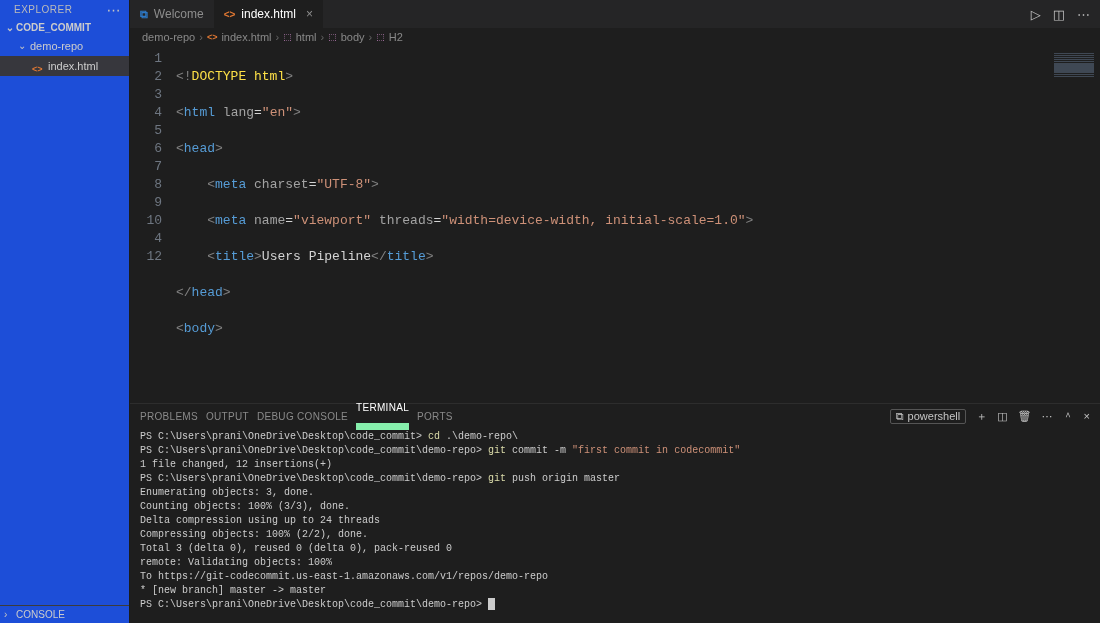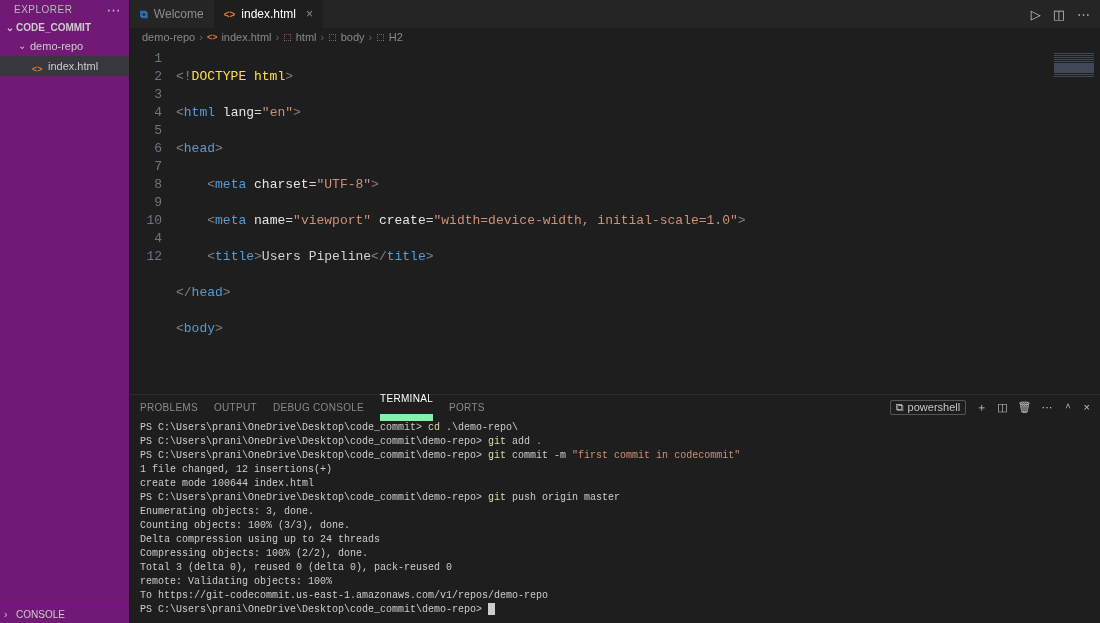--- a/index.html
+++ b/index.html
@@ -1,19 +1,19 @@
 <!DOCTYPE html>
 <html><head>
 <meta charset="utf-8">
 <style>
   * { margin:0; padding:0; box-sizing:border-box; }
   body { font-family: "Segoe UI", Arial, sans-serif; font-size:12px; background:#1e1e1e; color:#cccccc; width:1100px; height:623px; overflow:hidden; position:relative; }
   .root { display:flex; flex-direction:row; height:100%; }
   
-  .sidebar { width:130px; background:#701a75; display:flex; flex-direction:column; border-right:1px solid #1b1b1b; }
+  .sidebar { width:130px; background:#1d4ed8; display:flex; flex-direction:column; border-right:1px solid #1b1b1b; }
   .sb-title { display:flex; justify-content:space-between; align-items:center; padding:4px 8px 4px 14px; font-size:10px; letter-spacing:0.5px; color:#bbbbbb; }
   .sb-title .dots { font-size:14px; line-height:10px; color:#c5c5c5; cursor:pointer; }
   .sb-section { padding:3px 4px 3px 4px; font-size:10px; font-weight:bold; color:#cccccc; display:flex; align-items:center; cursor:pointer; }
   .sb-section .chev { width:12px; display:inline-block; font-size:10px; color:#c5c5c5; text-align:center; }
   .tree-item { padding:2px 4px 2px 18px; font-size:11px; color:#cccccc; display:flex; align-items:center; cursor:pointer; line-height:16px; }
   .tree-item .chev { width:12px; display:inline-block; font-size:10px; color:#c5c5c5; }
   .tree-file { padding:2px 4px 2px 32px; font-size:11px; display:flex; align-items:center; cursor:pointer; line-height:16px; }
   .tree-file.active { background:#37373d; }
   .file-icon { display:inline-block; width:12px; height:10px; margin-right:4px; color:#e37933; font-weight:bold; font-size:9px; }
   .sb-spacer { flex:1; }
@@ -36,29 +36,29 @@
   .breadcrumb .sep { color:#666; }
   .bc-icon { color:#e37933; font-size:9px; font-weight:bold; }
   .bc-struct { color:#c586c0; font-size:9px; }
   
   .editor { flex:1; display:flex; background:#1e1e1e; font-family: Consolas, "Courier New", monospace; font-size:13px; line-height:18px; position:relative; min-height:0; }
   .gutter { width:46px; text-align:right; color:#6e7681; padding:4px 14px 4px 0; user-select:none; }
   .code { flex:1; padding:4px 0; white-space:pre; overflow:hidden; position:relative; }
   .codeline { padding-left:0; height:18px; }
   .tok-gray { color:#808080; }
   .tok-tag { color:#569cd6; }
-  .tok-attr { color:#e5e5e5; }
+  .tok-attr { color:#a3a3a3; }
   .tok-str { color:#ce9178; }
   .tok-txt { color:#d4d4d4; }
   .tok-doctype { color:#fde047; }
   .minimap { width:52px; background:#1e1e1e; opacity:0.7; padding-top:6px; }
   .minimap .mm-line { height:1.5px; margin:0.6px 6px; background:#4d5a6b; }
   
   .panel { min-height:220px; border-top:1px solid #2d2d2d; background:#1e1e1e; display:flex; flex-direction:column; }
-  .panel-tabs { display:flex; align-items:center; height:24px; padding:0 10px; font-size:10px; color:#8a8a8a; gap:16px; }
+  .panel-tabs { display:flex; align-items:center; height:24px; padding:0 10px; font-size:10px; color:#8a8a8a; gap:8px; }
   .panel-tabs .ptab { cursor:pointer; letter-spacing:0.3px; }
   .panel-tabs .ptab.active { color:#ffffff; border-bottom:7px solid #86efac; padding-bottom:10px; }
   .panel-right { margin-left:auto; display:flex; gap:10px; align-items:center; color:#c5c5c5; font-size:11px; }
   .panel-right .shell { border:1px solid #555; border-radius:2px; padding:0 5px; display:flex; gap:4px; align-items:center; cursor:pointer; }
   .panel-right span { cursor:pointer; }
   .terminal { flex:1; padding:2px 10px 6px 10px; font-family: Consolas, "Courier New", monospace; font-size:10px; line-height:14px; color:#cccccc; overflow:hidden; }
   .t-yellow { color:#dcdcaa; }
   .t-cyan  { color:#4ec9b0; }
   .t-str   { color:#ce9178; }
   .cursor-block { display:inline-block; width:7px; height:12px; background:#cccccc; vertical-align:text-bottom; }
@@ -150,21 +150,21 @@
         <div>9</div>
         <div>10</div>
         <div>4</div>
         <div>12</div>
       </div>
       <div class="code">
 <div class="codeline"><span class="tok-gray">&lt;!</span><span class="tok-doctype">DOCTYPE</span><span class="tok-doctype"> html</span><span class="tok-gray">&gt;</span></div>
 <div class="codeline"><span class="tok-gray">&lt;</span><span class="tok-tag">html</span><span class="tok-attr"> lang</span><span class="tok-txt">=</span><span class="tok-str">"en"</span><span class="tok-gray">&gt;</span></div>
 <div class="codeline"><span class="tok-gray">&lt;</span><span class="tok-tag">head</span><span class="tok-gray">&gt;</span></div>
 <div class="codeline">    <span class="tok-gray">&lt;</span><span class="tok-tag">meta</span><span class="tok-attr"> charset</span><span class="tok-txt">=</span><span class="tok-str">"UTF-8"</span><span class="tok-gray">&gt;</span></div>
-<div class="codeline">    <span class="tok-gray">&lt;</span><span class="tok-tag">meta</span><span class="tok-attr"> name</span><span class="tok-txt">=</span><span class="tok-str">"viewport"</span><span class="tok-attr"> create</span><span class="tok-txt">=</span><span class="tok-str">"width=device-width, initial-scale=1.0"</span><span class="tok-gray">&gt;</span></div>
+<div class="codeline">    <span class="tok-gray">&lt;</span><span class="tok-tag">meta</span><span class="tok-attr"> name</span><span class="tok-txt">=</span><span class="tok-str">"viewport"</span><span class="tok-attr"> threads</span><span class="tok-txt">=</span><span class="tok-str">"width=device-width, initial-scale=1.0"</span><span class="tok-gray">&gt;</span></div>
 <div class="codeline">    <span class="tok-gray">&lt;</span><span class="tok-tag">title</span><span class="tok-gray">&gt;</span><span class="tok-txt">Users Pipeline</span><span class="tok-gray">&lt;/</span><span class="tok-tag">title</span><span class="tok-gray">&gt;</span></div>
 <div class="codeline"><span class="tok-gray">&lt;/</span><span class="tok-tag">head</span><span class="tok-gray">&gt;</span></div>
 <div class="codeline"><span class="tok-gray">&lt;</span><span class="tok-tag">body</span><span class="tok-gray">&gt;</span></div>
 
 
 
 
       </div>
       <div class="minimap">
         <div class="mm-line"></div>
@@ -197,29 +197,28 @@
           <span>＋</span>
           <span>◫</span>
           <span>🗑</span>
           <span>⋯</span>
           <span>＾</span>
           <span>×</span>
         </div>
       </div>
       <div class="terminal">
 <div><span>PS C:\Users\prani\OneDrive\Desktop\code_commit&gt; </span><span class="t-yellow">cd</span><span> .\demo-repo\</span></div>
-<div><span>PS C:\Users\prani\OneDrive\Desktop\code_commit\demo-repo&gt; </span><span class="t-yellow">git</span><span> add</span><span class="t-cyan"> .</span></div>
 <div><span>PS C:\Users\prani\OneDrive\Desktop\code_commit\demo-repo&gt; </span><span class="t-yellow">git</span><span> commit</span><span> -m </span><span class="t-str">"first commit in codecommit"</span></div>
 <div> 1 file changed, 12 insertions(+)</div>
-<div> create mode 100644 index.html</div>
 <div><span>PS C:\Users\prani\OneDrive\Desktop\code_commit\demo-repo&gt; </span><span class="t-yellow">git</span><span> push origin master</span></div>
 <div>Enumerating objects: 3, done.</div>
 <div>Counting objects: 100% (3/3), done.</div>
 <div>Delta compression using up to 24 threads</div>
 <div>Compressing objects: 100% (2/2), done.</div>
 <div>Total 3 (delta 0), reused 0 (delta 0), pack-reused 0</div>
 <div>remote: Validating objects: 100%</div>
 <div>To https://git-codecommit.us-east-1.amazonaws.com/v1/repos/demo-repo</div>
+<div> * [new branch]      master -&gt; master</div>
 <div><span>PS C:\Users\prani\OneDrive\Desktop\code_commit\demo-repo&gt; </span><span class="cursor-block"></span></div>
       </div>
     </div>
   </div>
 </div>
 
 </body></html>

